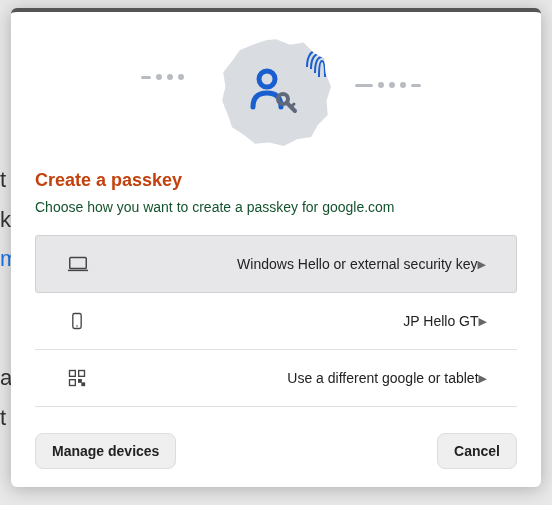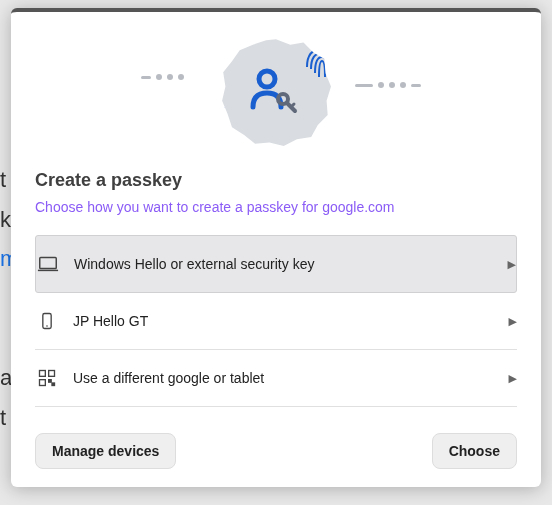--- a/index.html
+++ b/index.html
@@ -78,30 +78,31 @@
     }
     .underline-bar {
       position: absolute;
       left: -40px;
       top: 70px;
       width: 44px;
       height: 4px;
       background: #1a5fd0;
     }
     .content { padding: 0 24px; }
-    .title { font-size: 18px; font-weight: 700; color: #404040; margin-bottom: 8px; }
-    .subtitle { font-size: 14px; color: #8b5cf6; margin-bottom: 20px; }
+    .title { font-size: 18px; font-weight: 700; color: #c2410c; margin-bottom: 8px; }
+    .subtitle { font-size: 14px; color: #14532d; margin-bottom: 20px; }
     .option {
       display: flex;
       align-items: center;
-      padding: 16px 0;
+      padding: 16px 30px;
       border-bottom: 1px solid #e0e0e0;
       cursor: pointer;
       font-size: 14px;
       color: #222;
+      text-align: right;
     }
     .option.selected {
       background: #e7e7e9;
       border: 1px solid #d0d0d2;
       border-radius: 3px;
     }
     .option .icon-slot {
       width: 24px;
       height: 24px;
       margin-right: 14px;
@@ -204,15 +205,15 @@
             <rect x="18" y="18" width="3" height="3" fill="#444"></rect>
         </svg>
       </span>
       <span class="label">Use a different google or tablet</span>
       <span class="chevron">▶</span>
     </div>
   </div>
 
   <div class="footer">
     <button class="btn">Manage devices</button>
-    <button class="btn">Choose</button>
+    <button class="btn">Cancel</button>
   </div>
 </div>
 
 </body></html>

